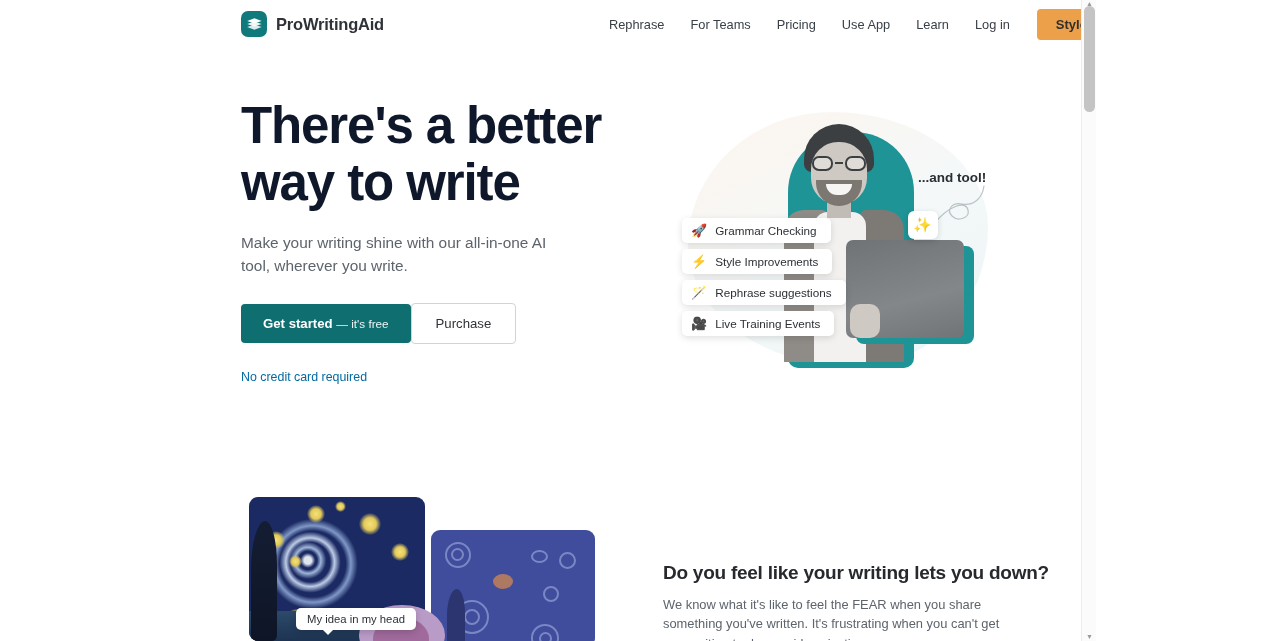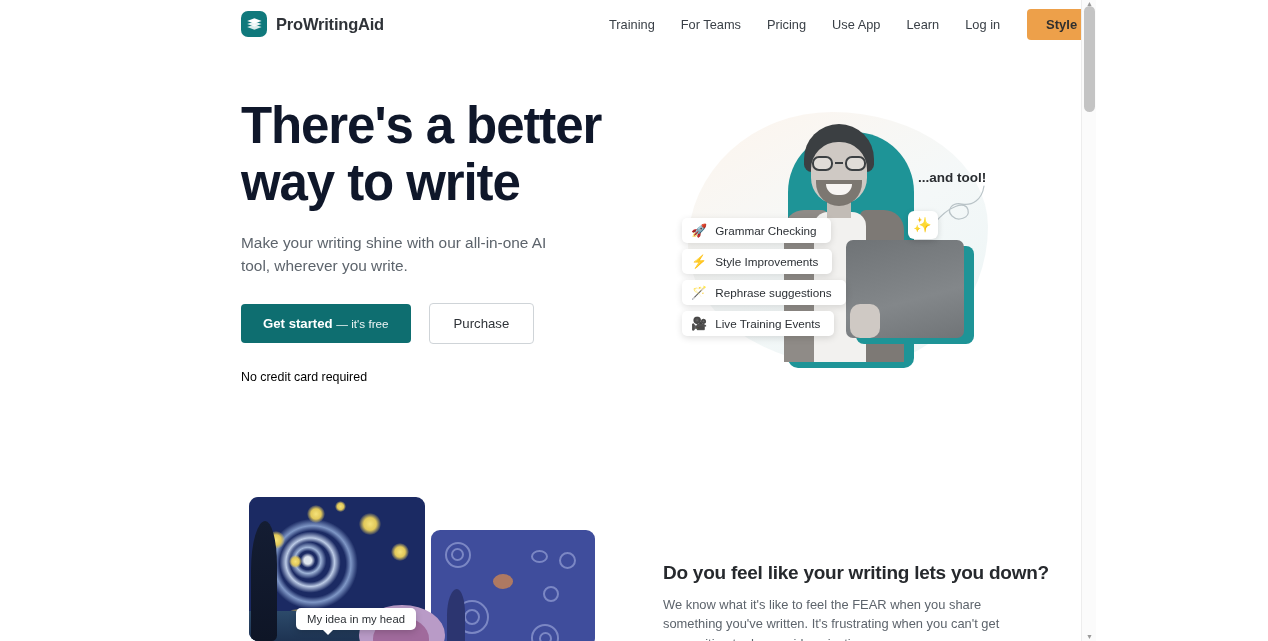--- a/index.html
+++ b/index.html
@@ -125,21 +125,20 @@
     margin-top: 20px;
     font-size: 15.4px;
     line-height: 23px;
     color: #5d646c;
     max-width: 330px;
   }
   .hero-actions {
     margin-top: 26px;
     display: flex;
     align-items: center;
-    gap: 18px;
   }
   .btn-primary {
     background: #0e6e70;
     color: #ffffff;
     font-size: 13.2px;
     border: none;
     border-radius: 4px;
     padding: 12px 22px;
     cursor: pointer;
     font-family: "Liberation Sans", sans-serif;
@@ -153,21 +152,21 @@
     font-size: 13.2px;
     border: 1px solid #cfd4d8;
     border-radius: 4px;
     padding: 12px 24px;
     cursor: pointer;
     font-family: "Liberation Sans", sans-serif;
   }
   .hero-note {
     margin-top: 26px;
     font-size: 12.4px;
-    color: #000000;
+    color: #0369a1;
   }
 
   
   .hero-art {
     position: absolute;
     left: 660px;
     top: 96px;
     width: 360px;
     height: 295px;
   }
@@ -468,21 +467,21 @@
         <svg width="17" height="15" viewBox="0 0 17 15" aria-hidden="true">
           <path d="M1.2 4.0 L8.4 1.3 L15.6 4.0 L8.4 6.6 Z" fill="#ffffff"></path>
           <path d="M1.2 7.0 L8.4 4.4 L15.6 7.0 L8.4 9.6 Z" fill="#ffffff" opacity="0.92"></path>
           <path d="M1.2 10.1 L8.4 7.5 L15.6 10.1 L8.4 12.7 Z" fill="#ffffff" opacity="0.85"></path>
         </svg>
       </div>
       <span class="brand-name">ProWritingAid</span>
     </div>
 
     <nav class="nav">
-      <span class="nav-link">Training</span>
+      <span class="nav-link">Rephrase</span>
       <span class="nav-link">For Teams</span>
       <span class="nav-link">Pricing</span>
       <span class="nav-link">Use App</span>
       <span class="nav-link">Learn</span>
       <span class="nav-link">Log in</span>
       <button class="signup-btn">Style up</button>
     </nav>
   </div>
 
   <div class="hero-text">

